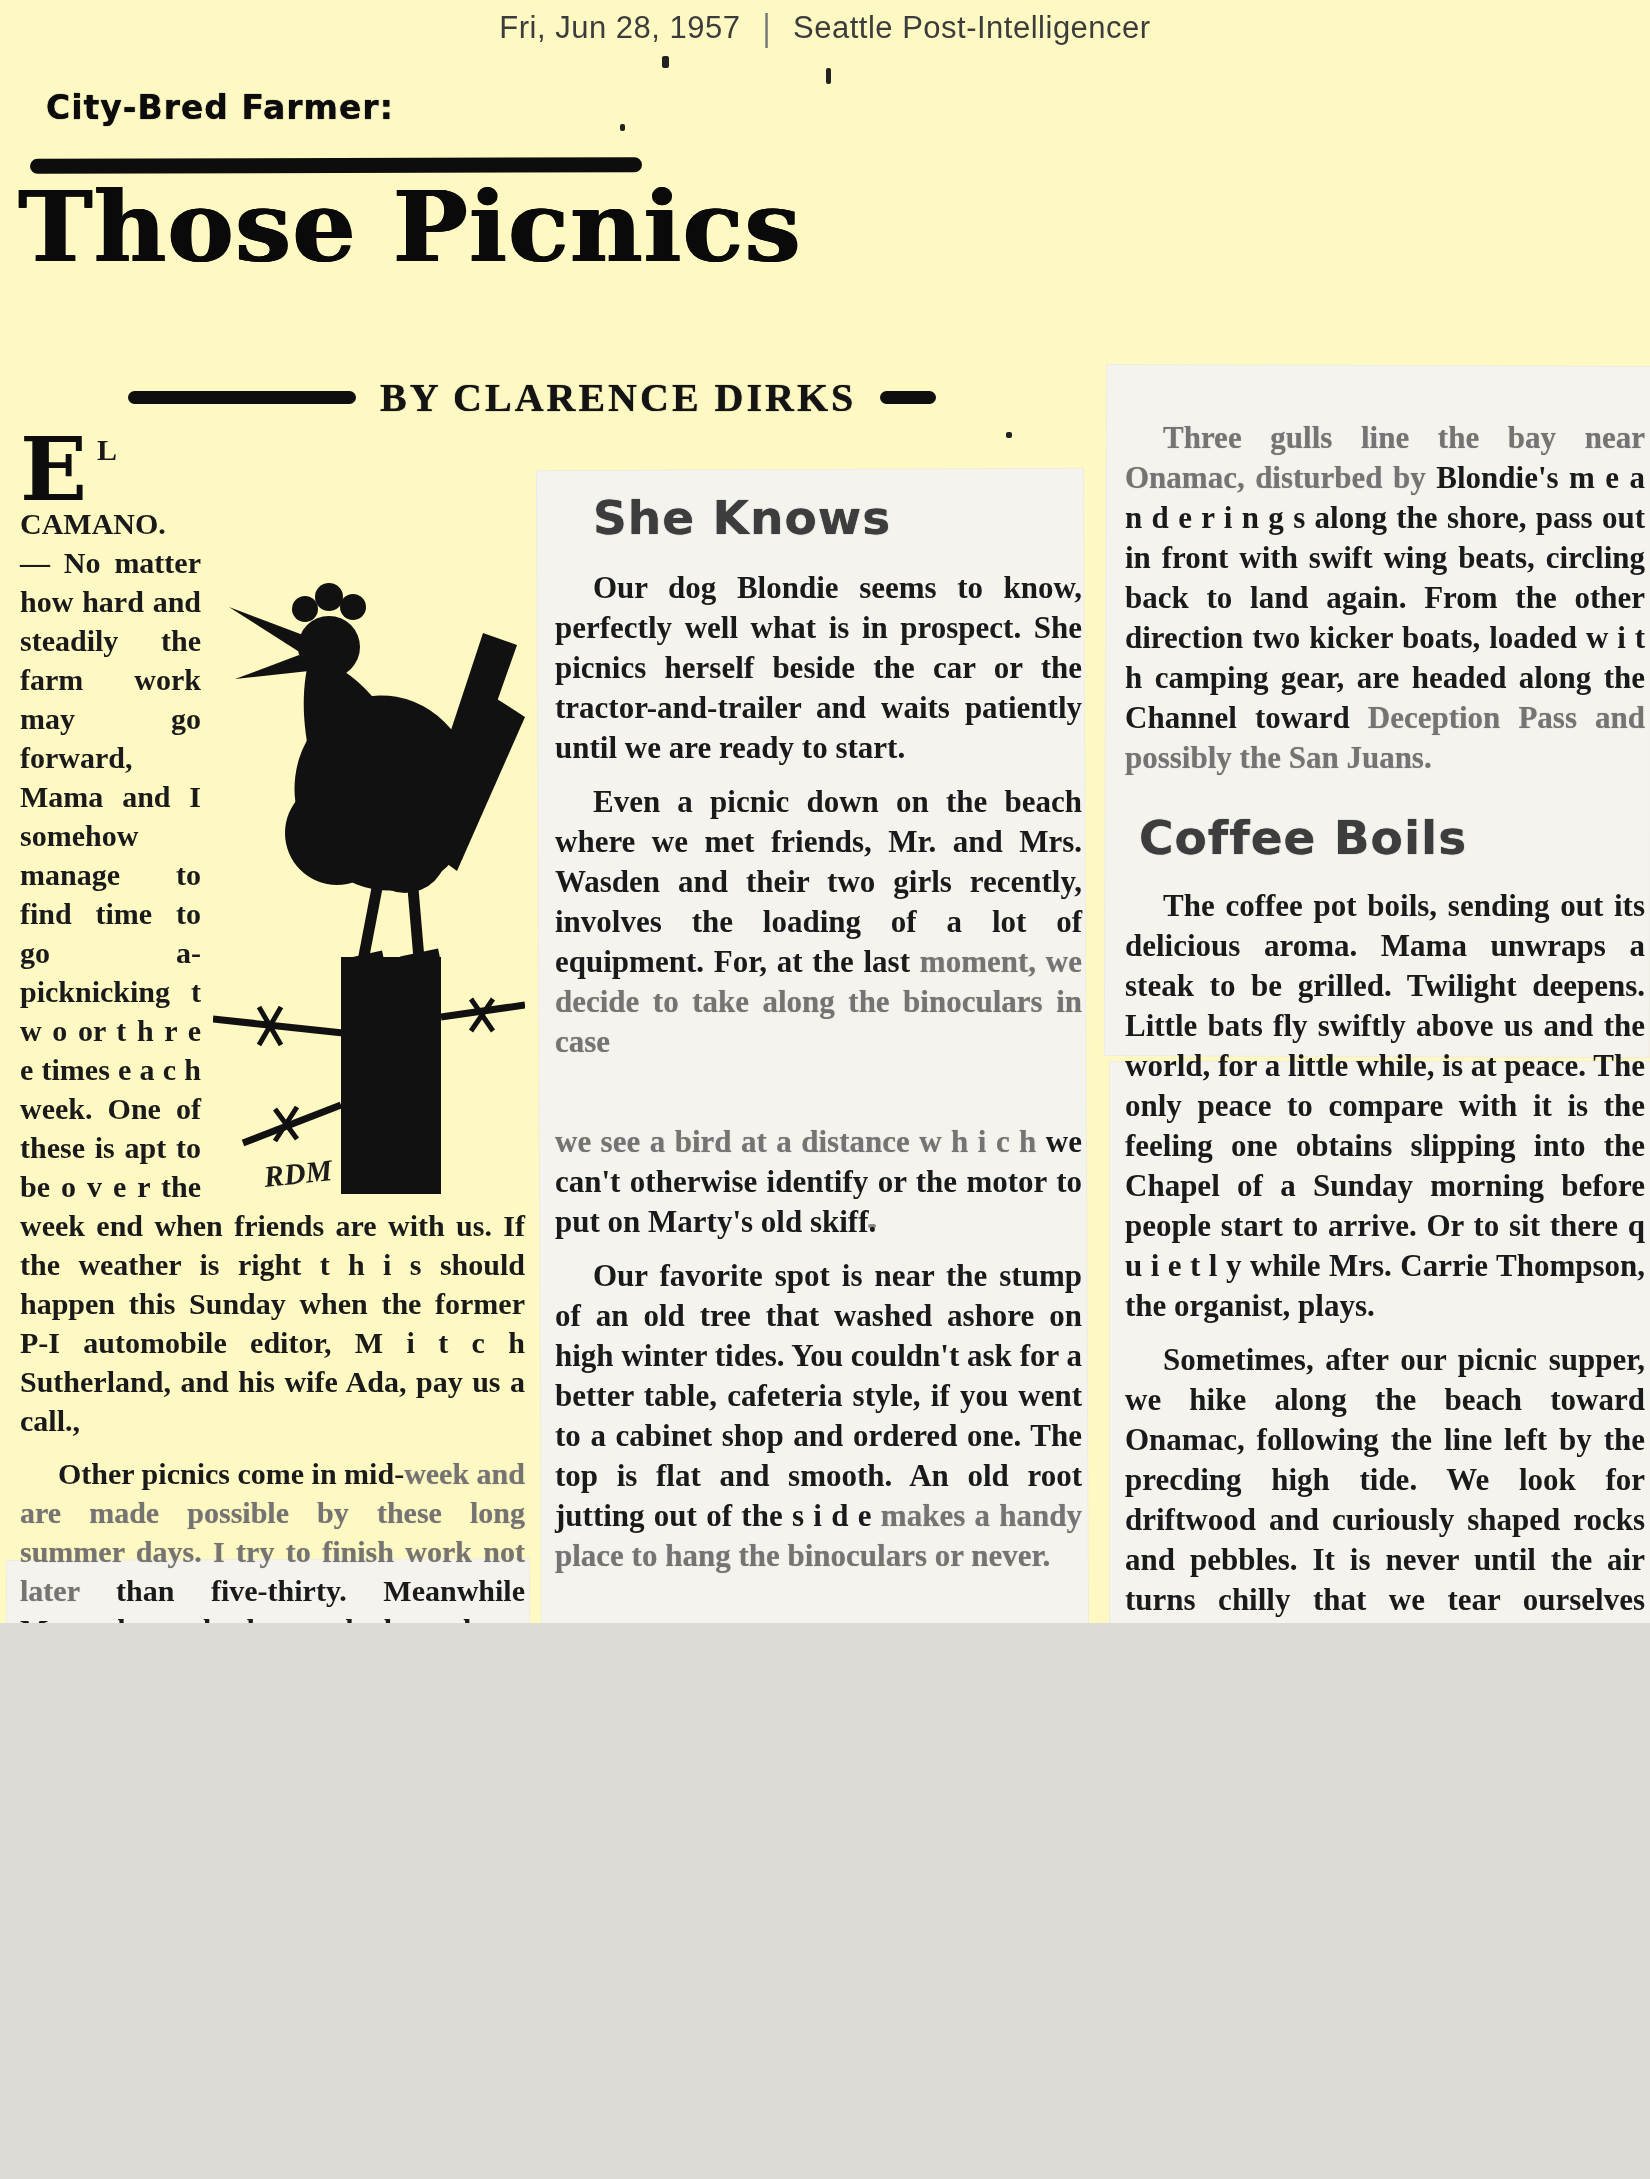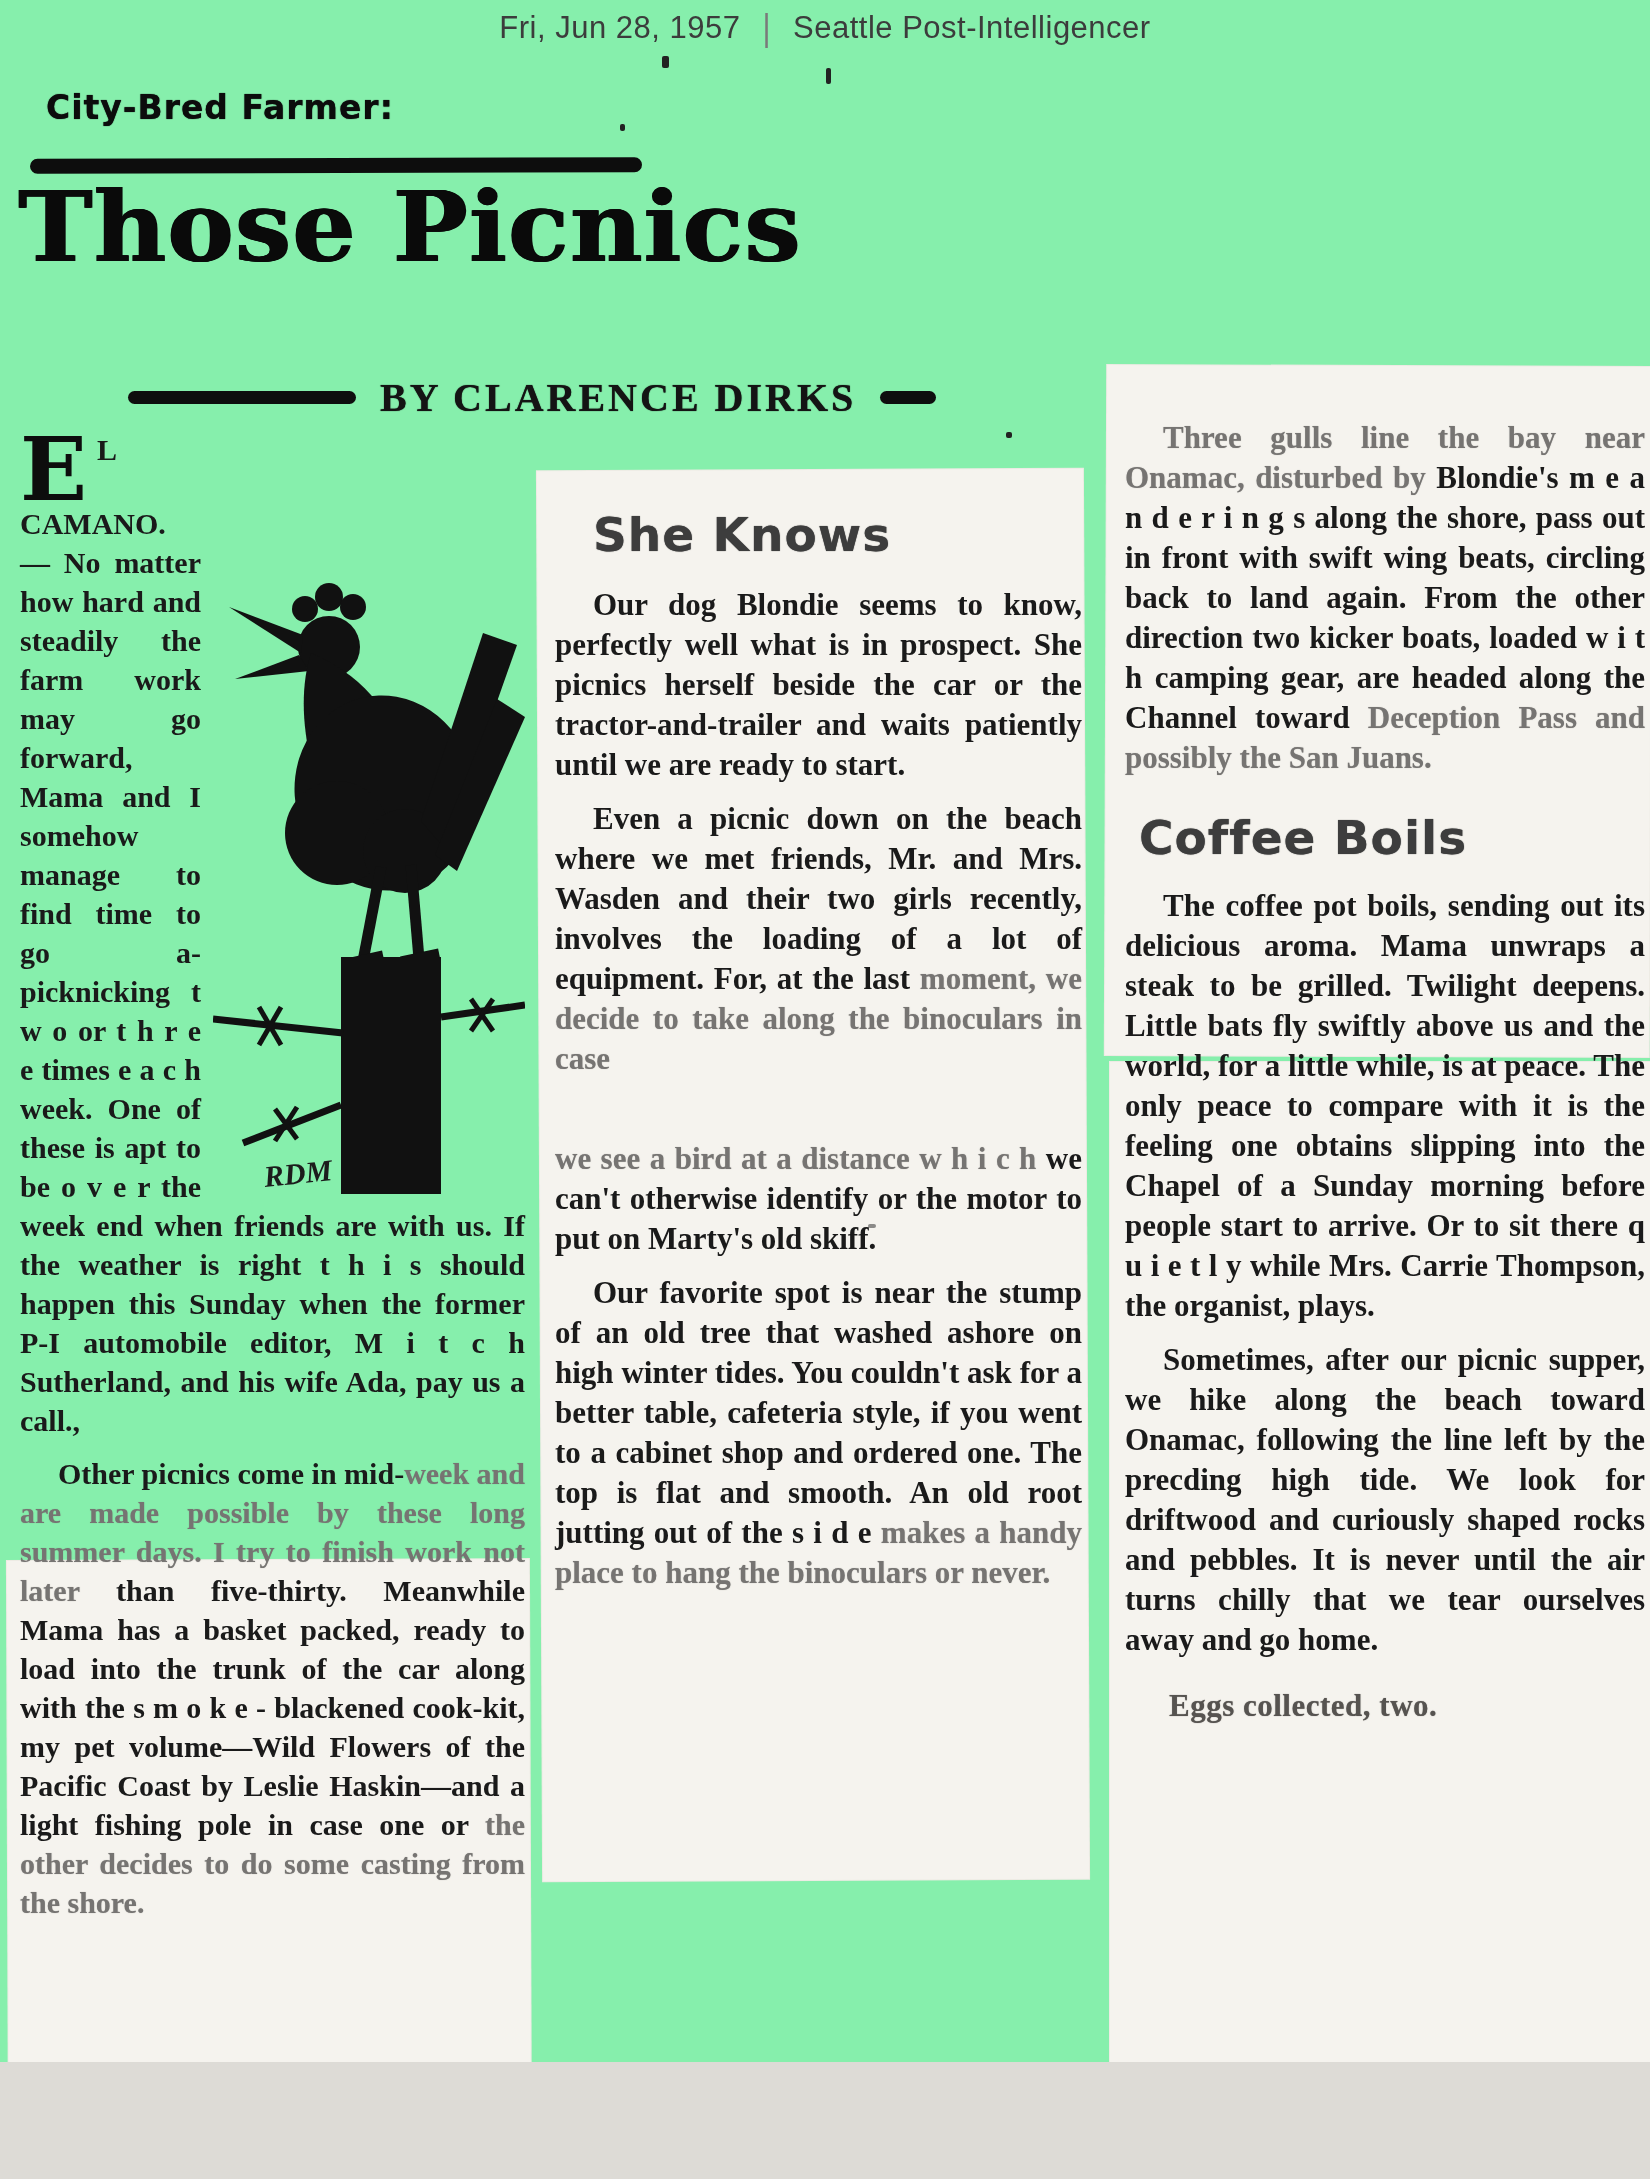--- a/index.html
+++ b/index.html
@@ -1,18 +1,18 @@
 <!DOCTYPE html>
 <html><head>
 <meta charset="utf-8">
 <style>
   html,body{margin:0;padding:0;background:#dddbd6;}
   .page{
-    position:relative;width:1650px;height:2062px;margin:0 auto;
-    background:#86efac;overflow:hidden;
+    position:relative;width:1650px;height:1623px;margin:0 auto;
+    background:#fef9c3;overflow:hidden;
     font-family:"Liberation Serif",serif;color:#1a1a1a;
   }
   
   .patch{position:absolute;background:#f5f3ee;box-shadow:0 0 0 1px #edebe4;}
   .speck{position:absolute;background:#222;border-radius:2px;}
 
   .dateline{
     position:absolute;top:10px;left:0;width:100%;
     display:flex;justify-content:center;align-items:center;gap:22px;
     font-family:"Liberation Sans",sans-serif;font-size:31px;color:#3c3c3c;letter-spacing:.5px;
@@ -58,21 +58,21 @@
   }
   .rooster-float{
     float:right;width:312px;height:645px;margin:119px 0 8px 12px;
   }
   .faded{color:#767472;text-shadow:0 0 1px rgba(118,116,114,.55);}
   .section-head{
     font-family:"DejaVu Sans",sans-serif;font-weight:bold;font-size:47px;
     color:#3d3d3d;letter-spacing:1px;text-shadow:0 0 1px #3d3d3d;
     text-align:left;text-indent:0;
   }
-  #col2 .section-head{margin:17px 0 30px 38px;}
+  #col2 .section-head{margin:0 0 30px 38px;}
   #col3 .section-head{margin:40px 0 28px 14px;}
   .gap-top{margin-top:60px !important;}
   .closing{
     font-weight:bold;color:#565350;letter-spacing:.5px;
     text-shadow:0 0 1px rgba(86,83,80,.7);text-indent:44px;margin-top:26px !important;
     text-align:left;
   }
 </style>
 </head>
 <body>

